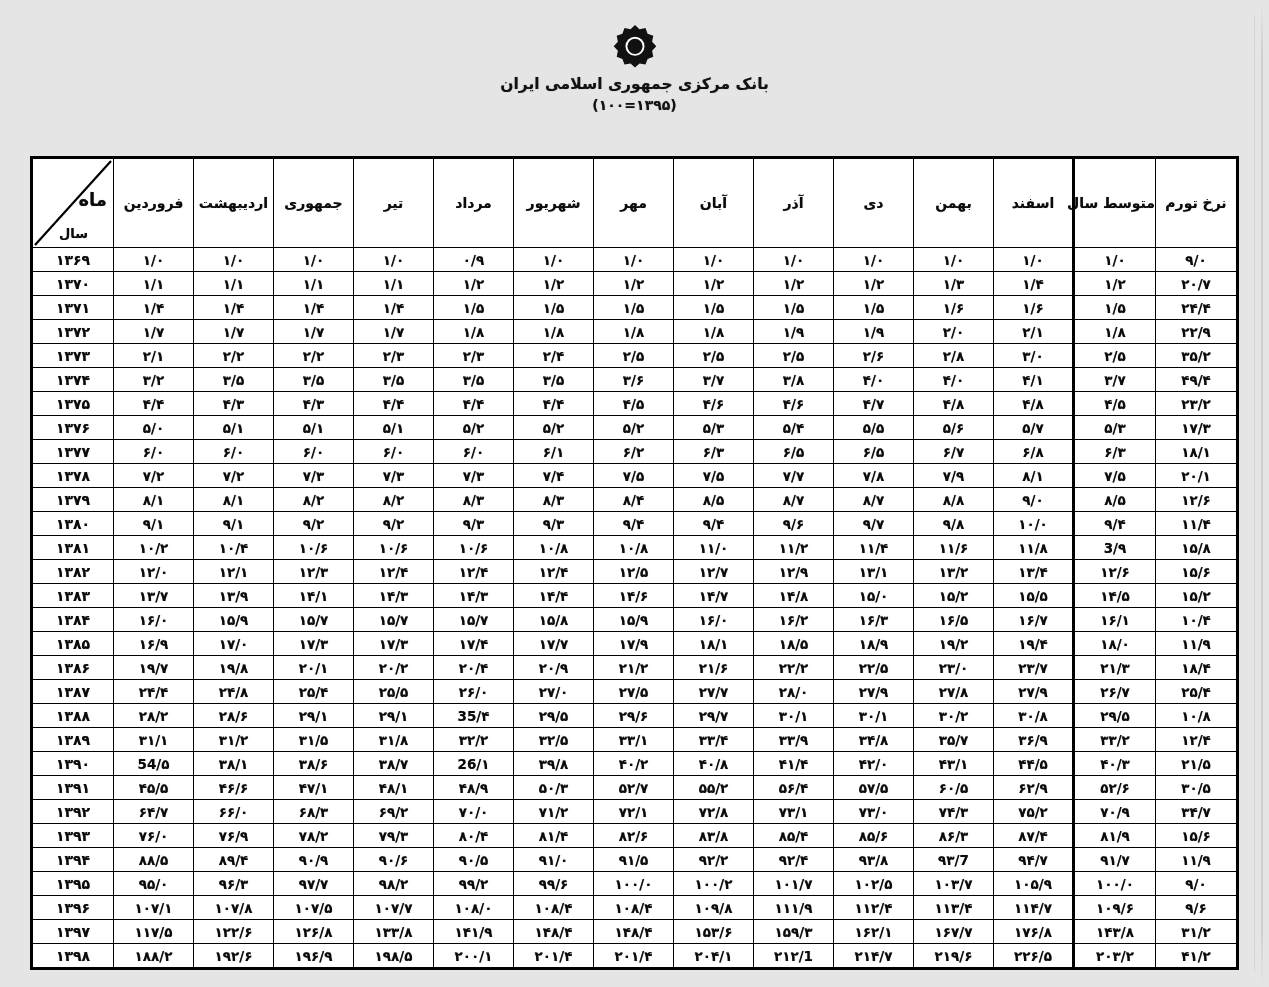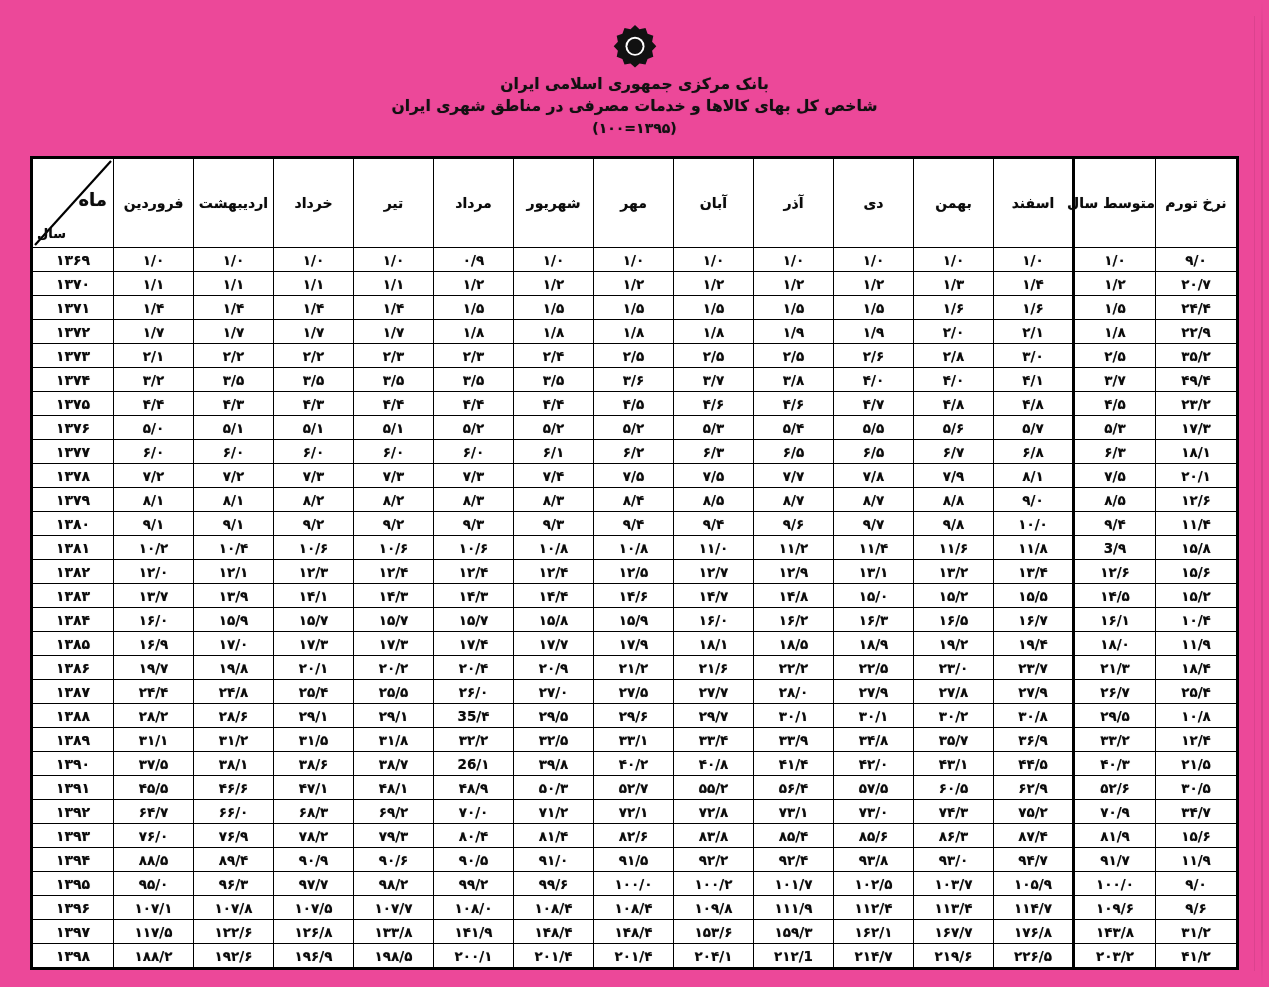--- a/index.html
+++ b/index.html
@@ -6,21 +6,21 @@
   html,body{margin:0;padding:0;background:#fdfdfb;}
   body{
     width:1269px;height:987px;
     font-family:"DejaVu Sans","Liberation Sans",sans-serif;
     color:#0b0b0b;
     overflow:hidden;
     position:relative;
   }
   #page{
     position:absolute;inset:0;
-    background:#ec4899;
+    background:#e5e5e5;
   }
   
   .page-edge{
     position:absolute;top:0;right:6px;width:2px;height:987px;
     background:linear-gradient(to bottom,rgba(0,0,0,0.0) 0%,rgba(0,0,0,0.10) 6%,rgba(0,0,0,0.10) 94%,rgba(0,0,0,0.0) 100%);
   }
   .page-edge2{
     position:absolute;top:16px;right:14px;width:1px;height:955px;
     background:rgba(0,0,0,0.07);
   }
@@ -97,21 +97,21 @@
   th.corner .diag{
     position:absolute;inset:0;
   }
   th.corner .lbl-month{
     position:absolute;
     top:30px;right:6px;
     font-size:18px;font-weight:bold;
   }
   th.corner .lbl-year{
     position:absolute;
-    bottom:6px;left:4px;
+    bottom:6px;left:26px;
     font-size:13px;font-weight:bold;
   }
 
   
   col.c-tavarrom{width:82px;}
   col.c-motavaset{width:82px;}
   col.c-month{width:auto;}
   col.c-year{width:82px;}
 </style>
 </head>
@@ -123,21 +123,20 @@
     <div class="logo">
       <svg width="46" height="46" viewBox="0 0 46 46" aria-hidden="true">
         <g fill="#111">
           <path d="M23 1 L27.5 5.2 L33.5 4 L35.6 9.7 L41.3 11.8 L40.1 17.8 L44.3 22.3 L40.1 26.8 L41.3 32.8 L35.6 34.9 L33.5 40.6 L27.5 39.4 L23 43.6 L18.5 39.4 L12.5 40.6 L10.4 34.9 L4.7 32.8 L5.9 26.8 L1.7 22.3 L5.9 17.8 L4.7 11.8 L10.4 9.7 L12.5 4 L18.5 5.2 Z"></path>
         </g>
         <circle cx="23" cy="22.3" r="9.5" fill="#fefefe"></circle>
         <circle cx="23" cy="22.3" r="7.6" fill="#111"></circle>
       </svg>
     </div>
     <div class="title-1">بانک مرکزی جمهوری اسلامی ایران</div>
-    <div class="title-2">شاخص کل بهای کالاها و خدمات مصرفی در مناطق شهری ایران</div>
     <div class="title-3">(۱۳۹۵=۱۰۰)</div>
   </header>
 
   <div id="table-wrap">
     <table class="cpi">
       <colgroup id="cpi-colgroup">
         <col class="c-tavarrom">
         <col class="c-motavaset">
       <col class="c-month">
           <col class="c-month">
@@ -159,21 +158,21 @@
             <th class="mon sep-left">متوسط سال</th>
             <th class="mon">اسفند</th>
             <th class="mon">بهمن</th>
             <th class="mon">دی</th>
             <th class="mon">آذر</th>
             <th class="mon">آبان</th>
             <th class="mon">مهر</th>
             <th class="mon">شهریور</th>
             <th class="mon">مرداد</th>
             <th class="mon">تیر</th>
-            <th class="mon">خرداد</th>
+            <th class="mon">جمهوری</th>
             <th class="mon">اردیبهشت</th>
             <th class="mon">فروردین</th>
             <th class="corner sep-left">
               <span class="diag"><svg width="100%" height="100%" viewBox="0 0 80 88" preserveAspectRatio="none">
                   <line x1="2" y1="86" x2="78" y2="2" stroke="#000" stroke-width="2.2"></line>
                 </svg></span>
               <span class="lbl-month">ماه</span>
               <span class="lbl-year">سال</span>
             </th>
           </tr>
@@ -543,21 +542,21 @@
             <td class="val">۴۳/۱</td>
             <td class="val">۴۲/۰</td>
             <td class="val">۴۱/۴</td>
             <td class="val">۴۰/۸</td>
             <td class="val">۴۰/۲</td>
             <td class="val">۳۹/۸</td>
             <td class="val">26/۱</td>
             <td class="val">۳۸/۷</td>
             <td class="val">۳۸/۶</td>
             <td class="val">۳۸/۱</td>
-            <td class="val">۳۷/۵</td>
+            <td class="val">54/۵</td>
             <td class="year sep-left">۱۳۹۰</td>
           </tr>
           <tr>
             <td class="val tavarrom">۳۰/۵</td>
             <td class="val motavaset sep-left">۵۲/۶</td>
             <td class="val">۶۲/۹</td>
             <td class="val">۶۰/۵</td>
             <td class="val">۵۷/۵</td>
             <td class="val">۵۶/۴</td>
             <td class="val">۵۵/۲</td>
@@ -601,21 +600,21 @@
             <td class="val">۷۹/۳</td>
             <td class="val">۷۸/۲</td>
             <td class="val">۷۶/۹</td>
             <td class="val">۷۶/۰</td>
             <td class="year sep-left">۱۳۹۳</td>
           </tr>
           <tr>
             <td class="val tavarrom">۱۱/۹</td>
             <td class="val motavaset sep-left">۹۱/۷</td>
             <td class="val">۹۴/۷</td>
-            <td class="val">۹۳/۰</td>
+            <td class="val">۹۳/7</td>
             <td class="val">۹۳/۸</td>
             <td class="val">۹۲/۴</td>
             <td class="val">۹۲/۲</td>
             <td class="val">۹۱/۵</td>
             <td class="val">۹۱/۰</td>
             <td class="val">۹۰/۵</td>
             <td class="val">۹۰/۶</td>
             <td class="val">۹۰/۹</td>
             <td class="val">۸۹/۴</td>
             <td class="val">۸۸/۵</td>

